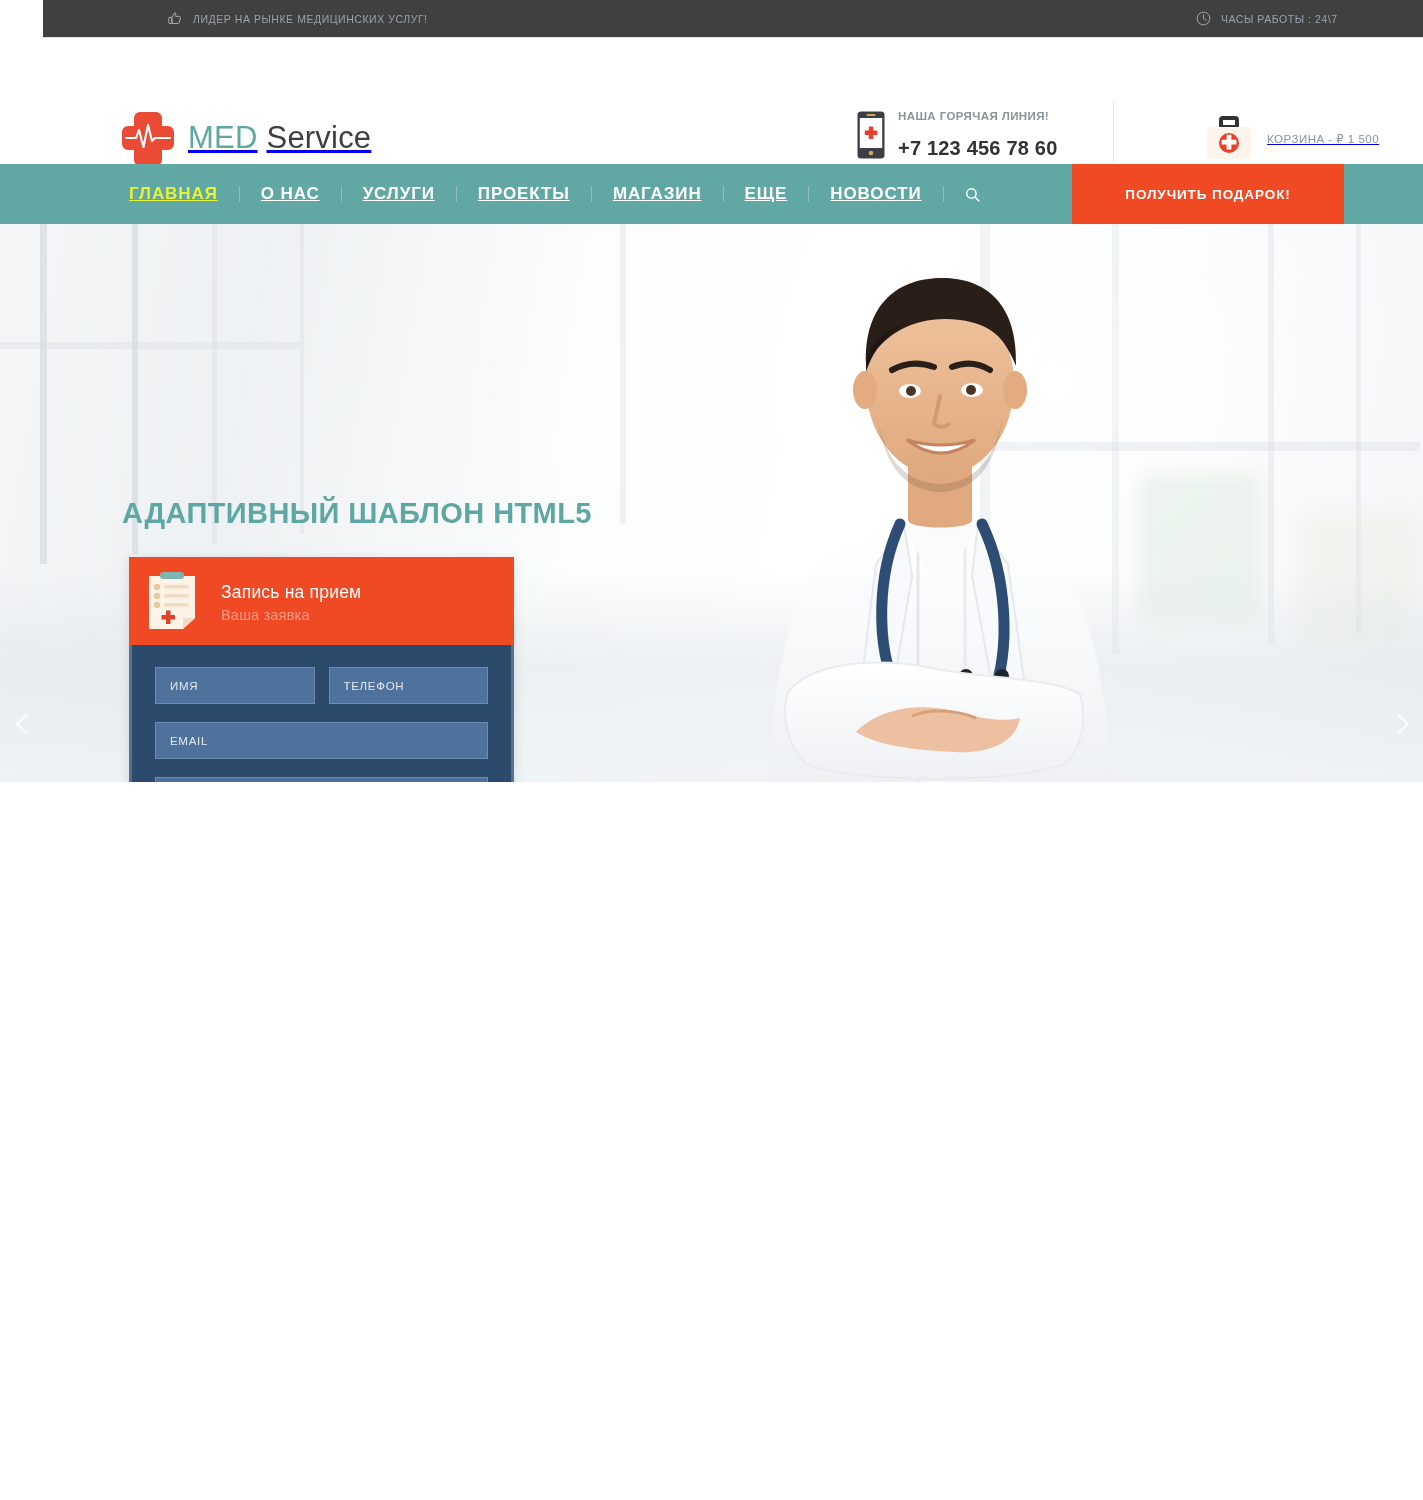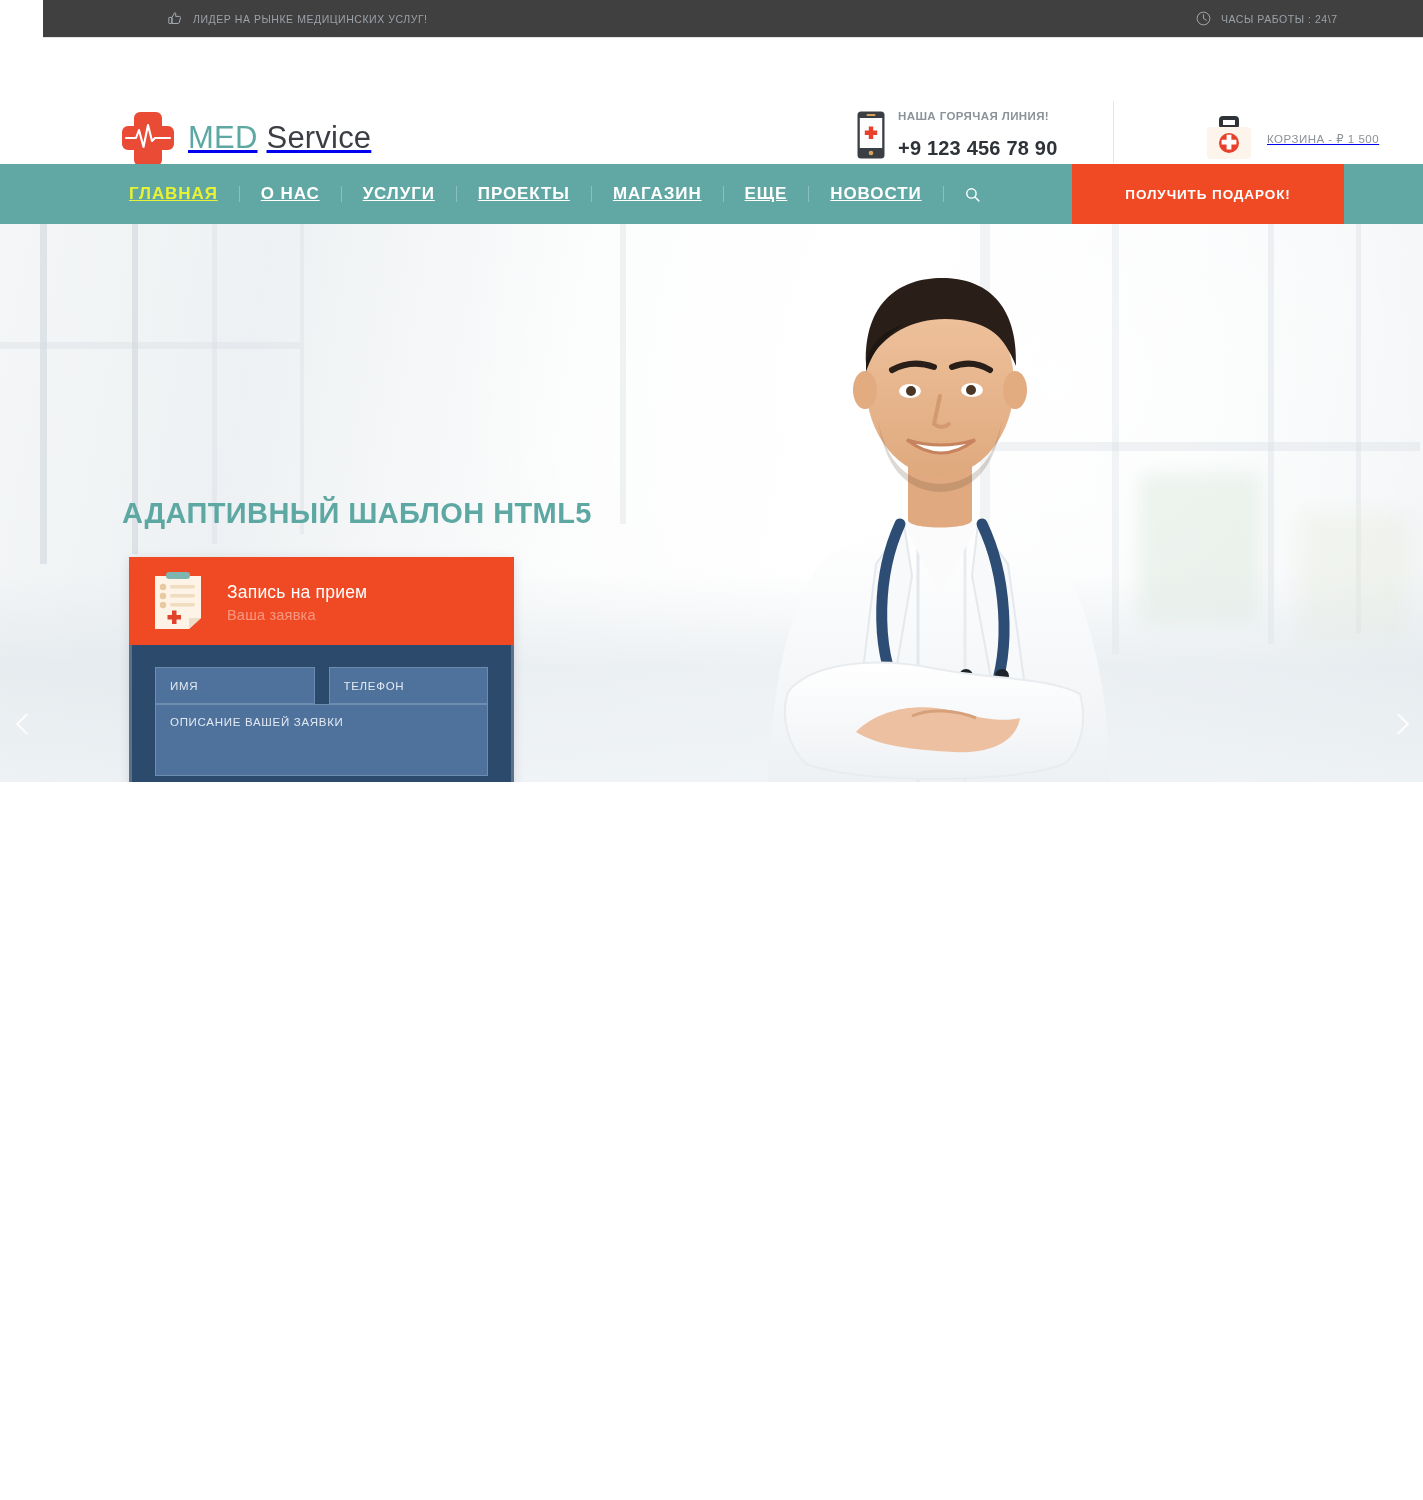--- a/index.html
+++ b/index.html
@@ -129,31 +129,31 @@
   }
 
   
   .appt {
     position:absolute; left: 129px; top: 333px;
     width: 385px;
     box-shadow: 0 2px 10px rgba(30,45,65,0.12);
   }
   .appt-head {
     background: #f04a24; height: 88px;
-    display:flex; align-items:center; padding-left: 22px; gap: 22px;
+    display:flex; align-items:center; padding-left: 16px; gap: 22px;
   }
   .appt-head-txt { padding-top:2px; }
   .appt-title { color:#fff; font-size: 17.5px; font-weight:400; letter-spacing:0.2px; }
   .appt-sub { color: rgba(255,255,255,0.42); font-size: 14.5px; margin-top: 4px; letter-spacing:0.2px;}
   .appt-body {
     background: #2c4a6b; padding: 22px 23px 26px 23px;
     border: 3px solid rgba(255,255,255,0.22);
     border-top: none;
   }
-  .appt-row { display:flex; gap: 14px; margin-bottom: 0; }
+  .appt-row { display:flex; gap: 14px; margin-bottom: 18px; }
   .fld {
     background: #4e729b;
     border: 1px solid #6d8cb0;
     color: #e8eef5;
     font-size: 11.5px;
     letter-spacing: 0.7px;
     text-transform: uppercase;
     font-family: inherit;
     padding: 0 14px;
     height: 37px;
@@ -220,21 +220,21 @@
         <svg width="28" height="48" viewBox="0 0 28 48">
           <rect x="0.5" y="0.5" width="27" height="47" rx="3.5" fill="#3a3f46"></rect>
           <rect x="2.8" y="7" width="22.4" height="30" fill="#fdfdfd"></rect>
           <rect x="9.5" y="3" width="9" height="2" rx="1" fill="#d8a45a"></rect>
           <circle cx="14" cy="42" r="2.3" fill="#d8a45a"></circle>
           <path d="M11.8 15.5 h4.4 v4 h4 v4.4 h-4 v4 h-4.4 v-4 h-4 v-4.4 h4 z" fill="#e8402a"></path>
         </svg>
       </span>
       <span class="hotline-txt">
         <div class="hl-label">НАША ГОРЯЧАЯ ЛИНИЯ!</div>
-        <div class="hl-num">+9 123 456 78 90</div>
+        <div class="hl-num">+7 123 456 78 60</div>
       </span>
     </div>
 
     <div class="divider-v"></div>
 
     <a class="cart" href="#">
       <span class="ico">
         <svg width="48" height="46" viewBox="0 0 48 46">
           <rect x="16" y="2" width="16" height="9" rx="2" fill="none" stroke="#2f3338" stroke-width="4"></rect>
           <rect x="2" y="11" width="44" height="32" rx="4" fill="#fdf4ec"></rect>
@@ -373,20 +373,23 @@
           <div class="appt-title">Запись на прием</div>
           <div class="appt-sub">Ваша заявка</div>
         </span>
       </div>
       <div class="appt-body">
         <div class="appt-row">
           <input class="fld" type="text" placeholder="ИМЯ" style="">
           <input class="fld" type="text" placeholder="ТЕЛЕФОН" style="">
         </div>
         <div class="appt-row">
+          <input class="fld" type="text" placeholder="EMAIL" style="">
+        </div>
+        <div class="appt-row">
           <textarea class="fld fld-area" placeholder="ОПИСАНИЕ ВАШЕЙ ЗАЯВКИ" style=""></textarea>
         </div>
 
       </div>
     </form>
 
     <span class="hero-arrow left">
       <svg width="26" height="26" viewBox="0 0 26 26">
         <path d="M18 3 L8 13 L18 23 L14.5 23 L4.5 13 L14.5 3 Z" fill="#ffffff" stroke="#f1f2f3" stroke-width="1"></path>
       </svg>

